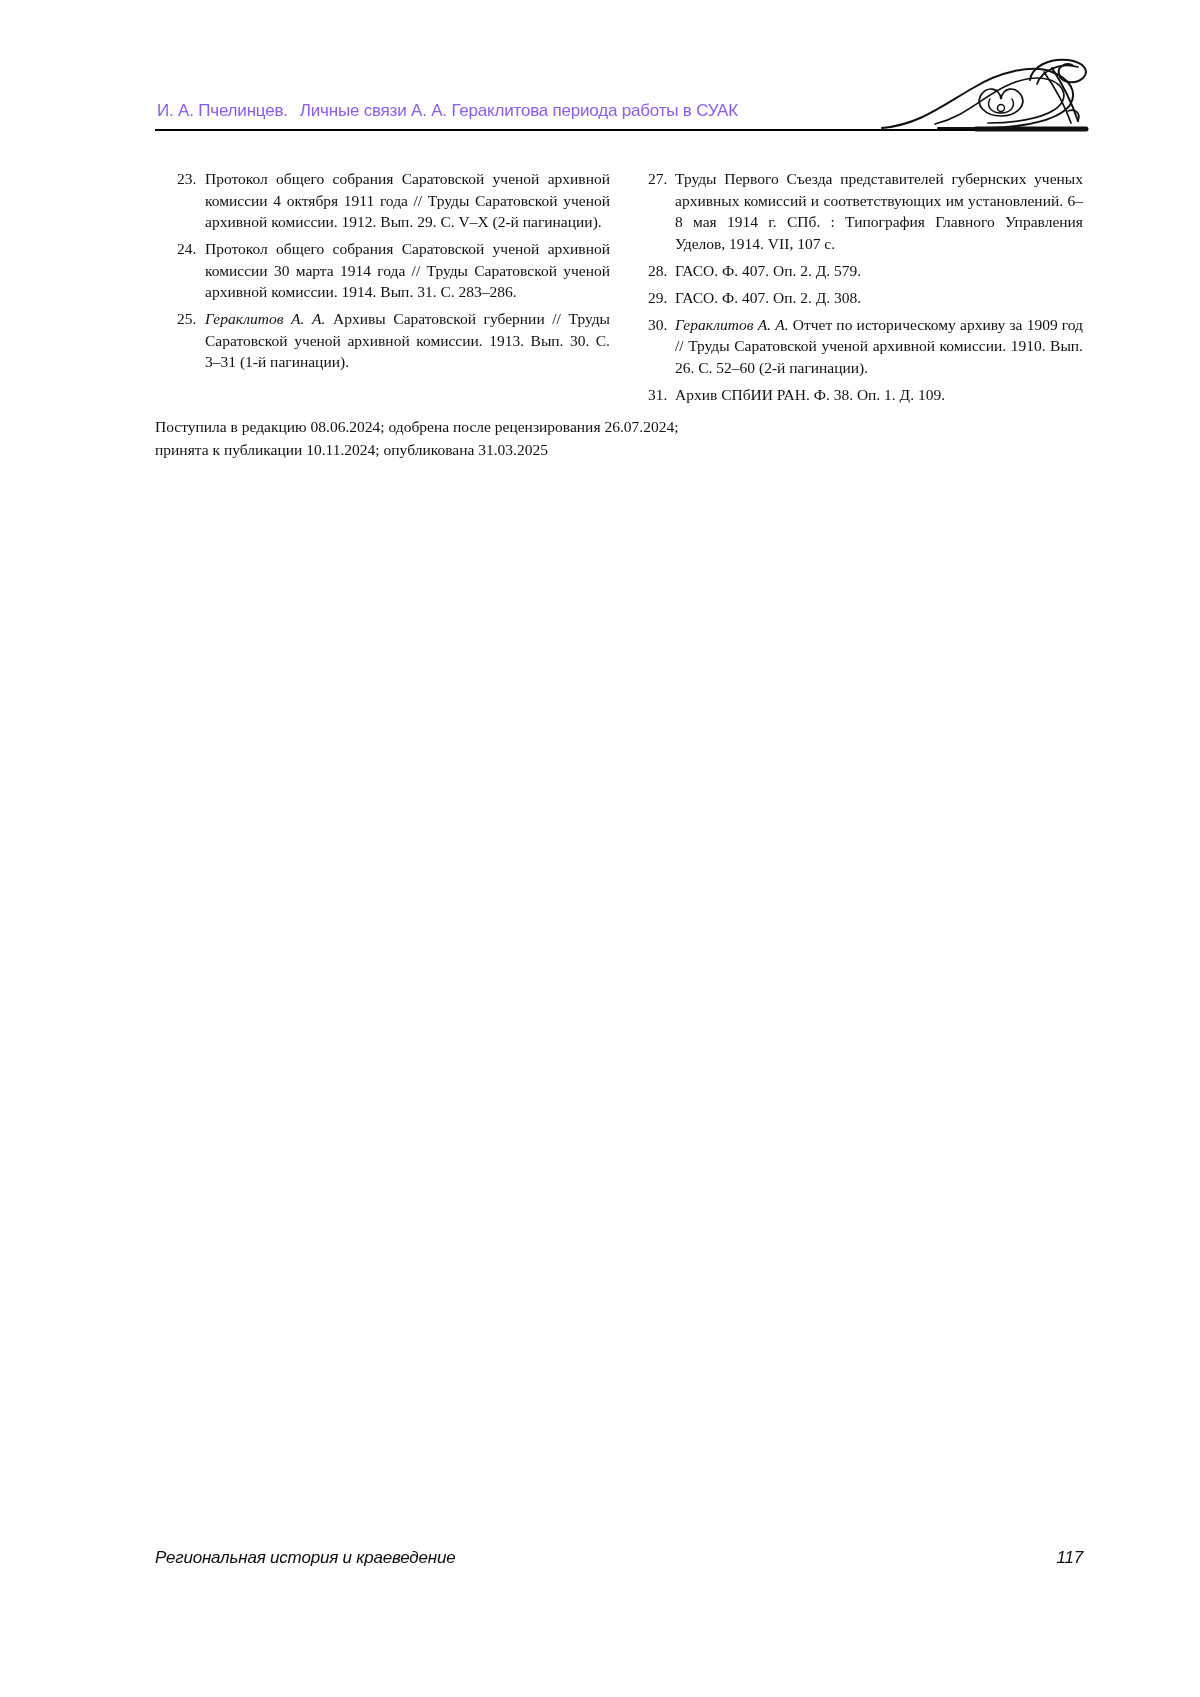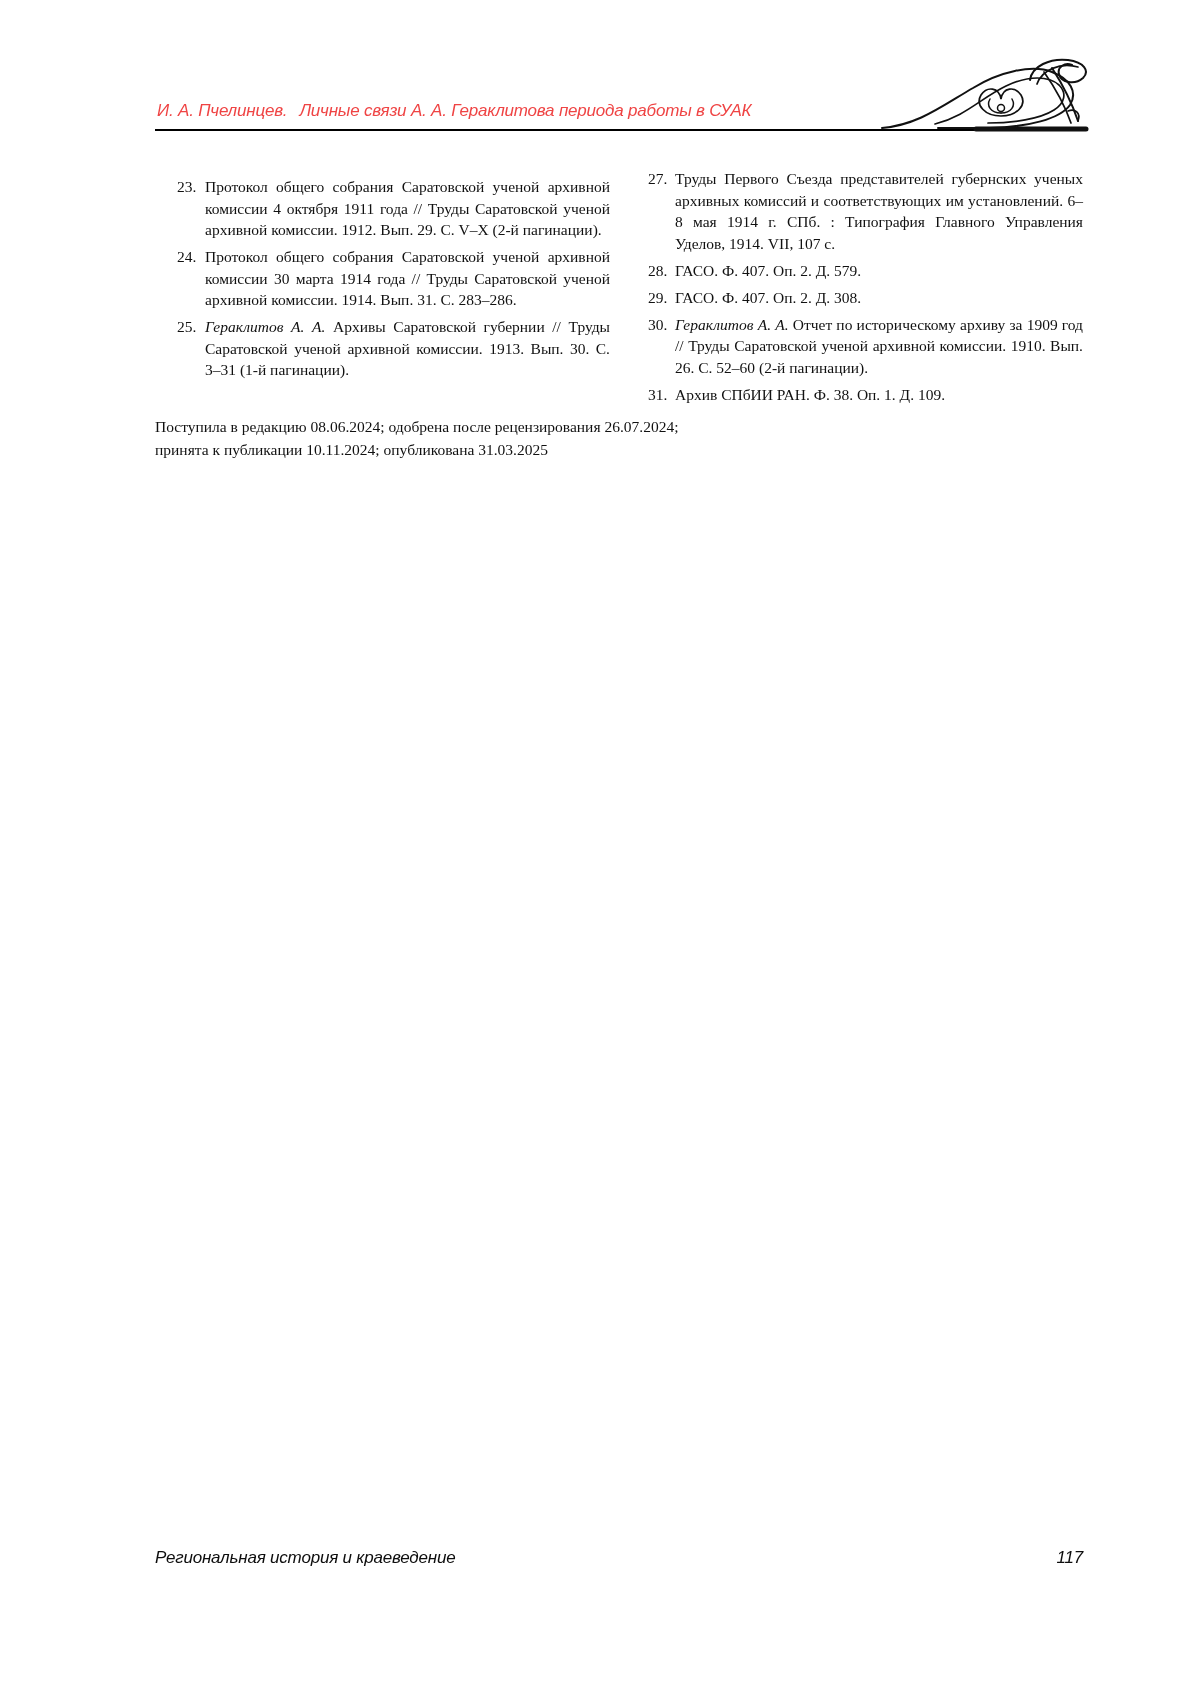--- a/index.html
+++ b/index.html
@@ -21,43 +21,42 @@
   .running-header {
     position:absolute;
     left:155px; top:0;
     width:930px; height:131px;
     border-bottom:2px solid #000;
   }
   .header-text {
     position:absolute;
     left:2px; bottom:8px;
     font-family:"Liberation Sans", sans-serif;
-    font-style:italic;
     font-size:17px;
     letter-spacing:-0.2px;
-    color:#ef4444;
+    color:#8b5cf6;
     white-space:nowrap;
     margin-top:31px;
   }
   .header-text .sep { display:inline-block; width:12px; }
   .ornament {
     position:absolute;
     right:-4px; bottom:-3px;
     width:209px; height:74px;
   }
 
   
   .content {
     position:absolute;
     left:155px; top:168px;
     width:930px;
   }
   .ref-columns { display:flex; gap:38px; }
   .ref-col { font-size:15.5px; line-height:21.5px; }
-  .ref-col.left  { width:455px;margin-top:8px; }
+  .ref-col.left  { width:455px; }
   .ref-col.right { width:435px; }
   .ref-item {
     position:relative;
     text-align:justify;
     text-align-last:left;
     margin-bottom:5.5px;
   }
   .ref-col.left  .ref-item { padding-left:50px; }
   .ref-col.right .ref-item { padding-left:27px; }
   .ref-num { position:absolute; }

